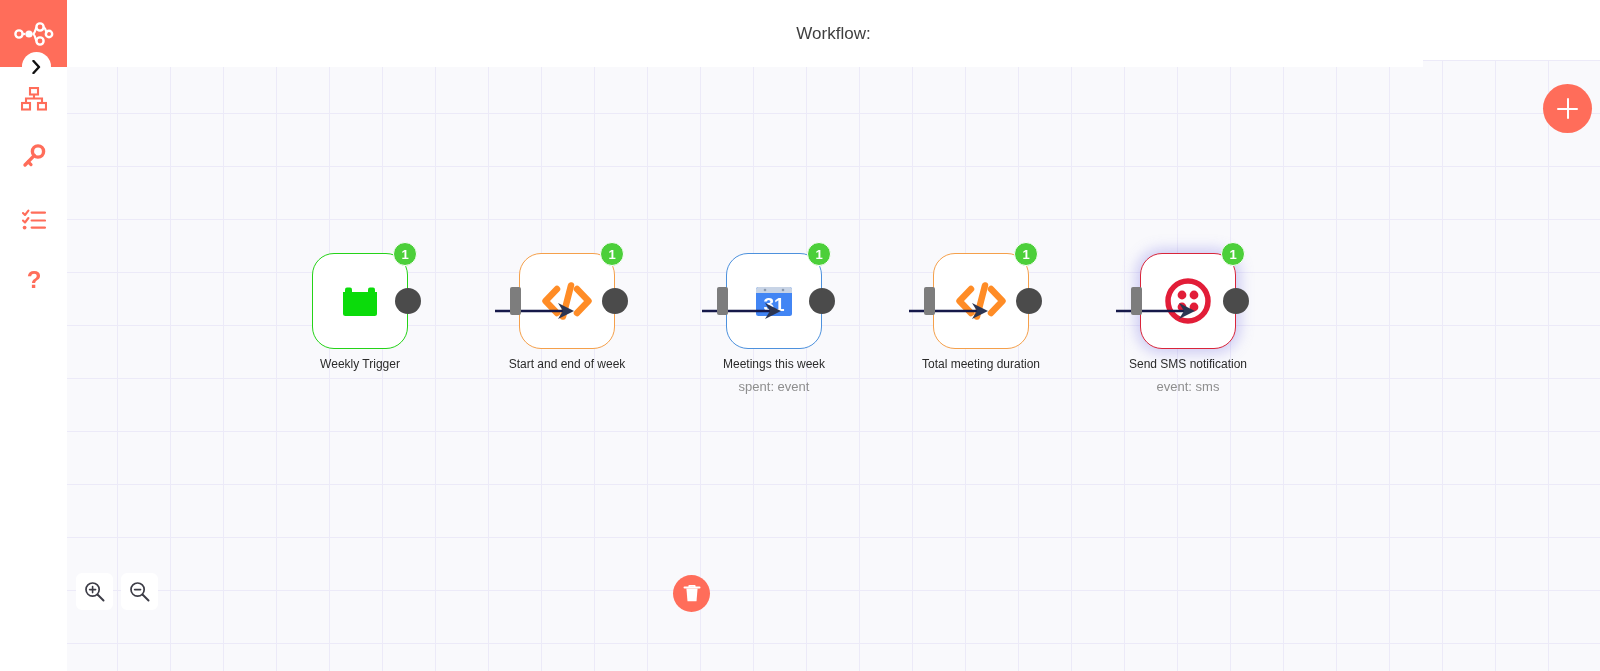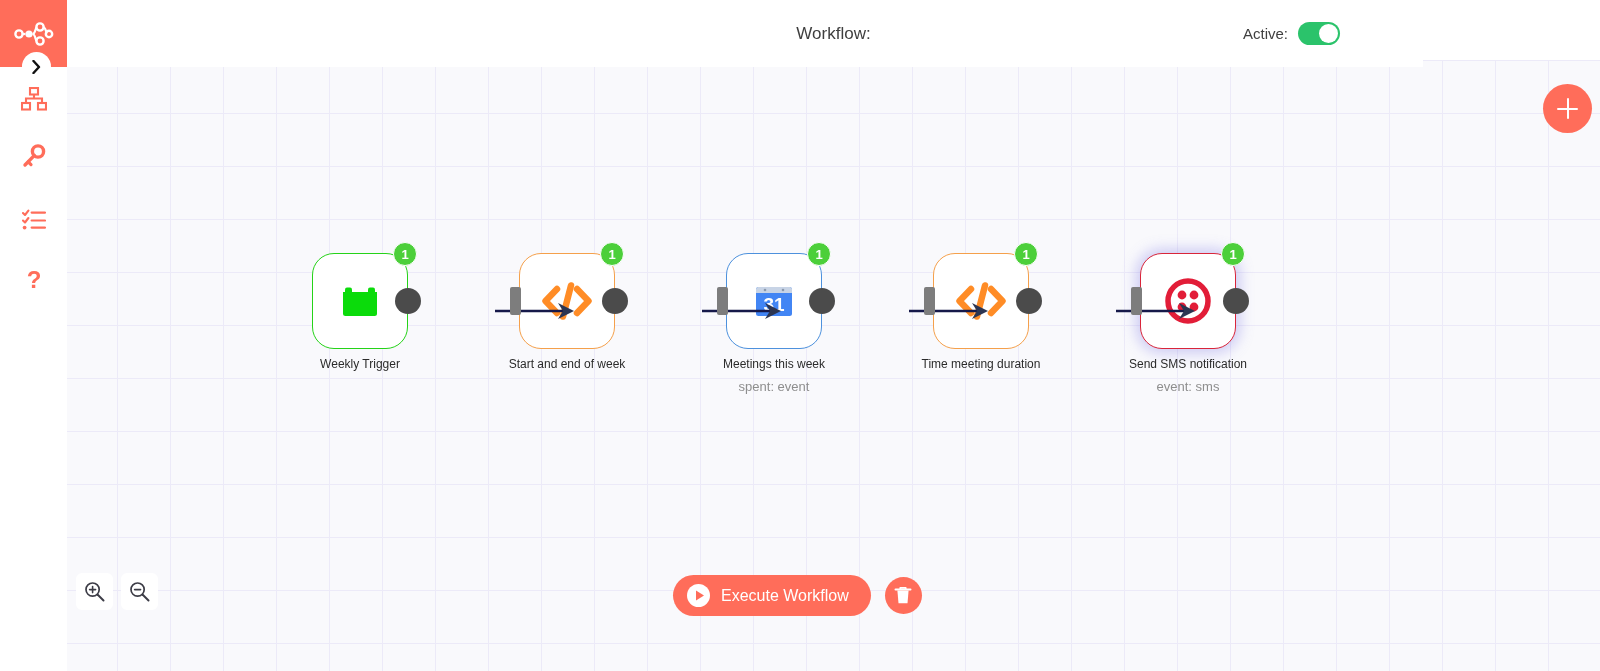--- a/index.html
+++ b/index.html
@@ -216,26 +216,20 @@
     <div class="side-item" style="top:259px">
       <svg width="18" height="26" viewBox="0 0 18 26">
         <text x="9" y="19" font-family="Liberation Sans, sans-serif" font-size="24" font-weight="bold" fill="#ff6d5a" text-anchor="middle">?</text>
       </svg>
     </div>
   </div>
 
   <div id="header">
     <div id="wf-title">
       <span class="lbl">Workflow:</span>
-    </div>
-    <div id="active-wrap">
-      <span id="active-label">Active:</span>
-      <div id="active-toggle">
-        <div class="knob"></div>
-      </div>
     </div>
   </div>
 
   <div id="canvas">
 
     <svg id="edges">
       <g stroke="#16194a" stroke-width="2.5" fill="none">
         <path d="M428 251 H502"></path>
         <path d="M635 251 H709"></path>
         <path d="M842 251 H916"></path>
@@ -299,21 +293,21 @@
       <div class="node-box orange">
         <div class="badge">1</div>
         <svg width="52" height="40" viewBox="0 0 52 40">
           <path d="M16 8 L4.5 20 L16 32" fill="none" stroke="#ff8c26" stroke-width="6.5" stroke-linecap="round" stroke-linejoin="round"></path>
           <path d="M36 8 L47.5 20 L36 32" fill="none" stroke="#ff8c26" stroke-width="6.5" stroke-linecap="round" stroke-linejoin="round"></path>
           <path d="M30 4.5 L22 35.5" fill="none" stroke="#ff8c26" stroke-width="6.5" stroke-linecap="round"></path>
         </svg>
         <div class="port-in"></div>
         <div class="port-out"></div>
       </div>
-      <div class="node-label">Time meeting duration</div>
+      <div class="node-label">Total meeting duration</div>
     </div>
 
     <div class="node-wrap" style="left:1073px; top:193px">
       <div class="node-box red">
         <div class="badge">1</div>
         <svg width="50" height="50" viewBox="0 0 50 50">
           <circle cx="25" cy="25" r="20" fill="none" stroke="#e21d38" stroke-width="5.5"></circle>
           <circle cx="19" cy="19" r="4.4" fill="#e21d38"></circle>
           <circle cx="31" cy="19" r="4.4" fill="#e21d38"></circle>
           <circle cx="19" cy="31" r="4.4" fill="#e21d38"></circle>
@@ -339,27 +333,20 @@
     </div>
     <div class="zoomctl" style="left:54px; top:513px">
       <svg width="21" height="21" viewBox="0 0 21 21">
         <circle cx="8.6" cy="8.6" r="6.6" fill="none" stroke="#3c3c46" stroke-width="1.7"></circle>
         <path d="M13.5 13.5 L19.5 19.5" stroke="#3c3c46" stroke-width="2" stroke-linecap="round"></path>
         <path d="M5.6 8.6 H11.6" stroke="#3c3c46" stroke-width="1.6" stroke-linecap="round"></path>
       </svg>
     </div>
 
     <div id="exec-bar">
-      <button id="exec-btn">
-        <svg width="23" height="23" viewBox="0 0 23 23">
-          <circle cx="11.5" cy="11.5" r="11.5" fill="#ffffff"></circle>
-          <path d="M9 6.6 L17 11.5 L9 16.4 Z" fill="#ff6d5a"></path>
-        </svg>
-        <span>Execute Workflow</span>
-      </button>
       <div id="trash-btn">
         <svg width="18" height="19" viewBox="0 0 18 19">
           <path d="M1.5 3.6 H16.5" stroke="#ffffff" stroke-width="2" stroke-linecap="round"></path>
           <path d="M6.3 3.2 V1.8 H11.7 V3.2" fill="none" stroke="#ffffff" stroke-width="1.8" stroke-linejoin="round"></path>
           <path d="M3.4 4.6 H14.6 L13.5 17.2 H4.5 Z" fill="#ffffff"></path>
         </svg>
       </div>
     </div>
 
   </div>

